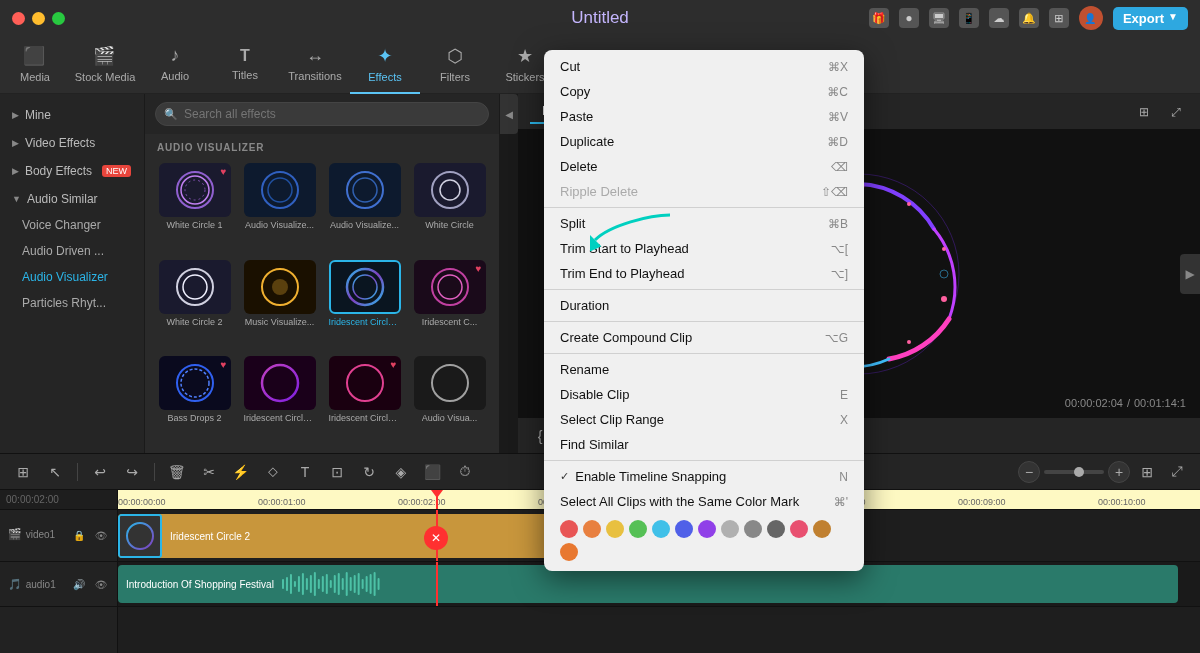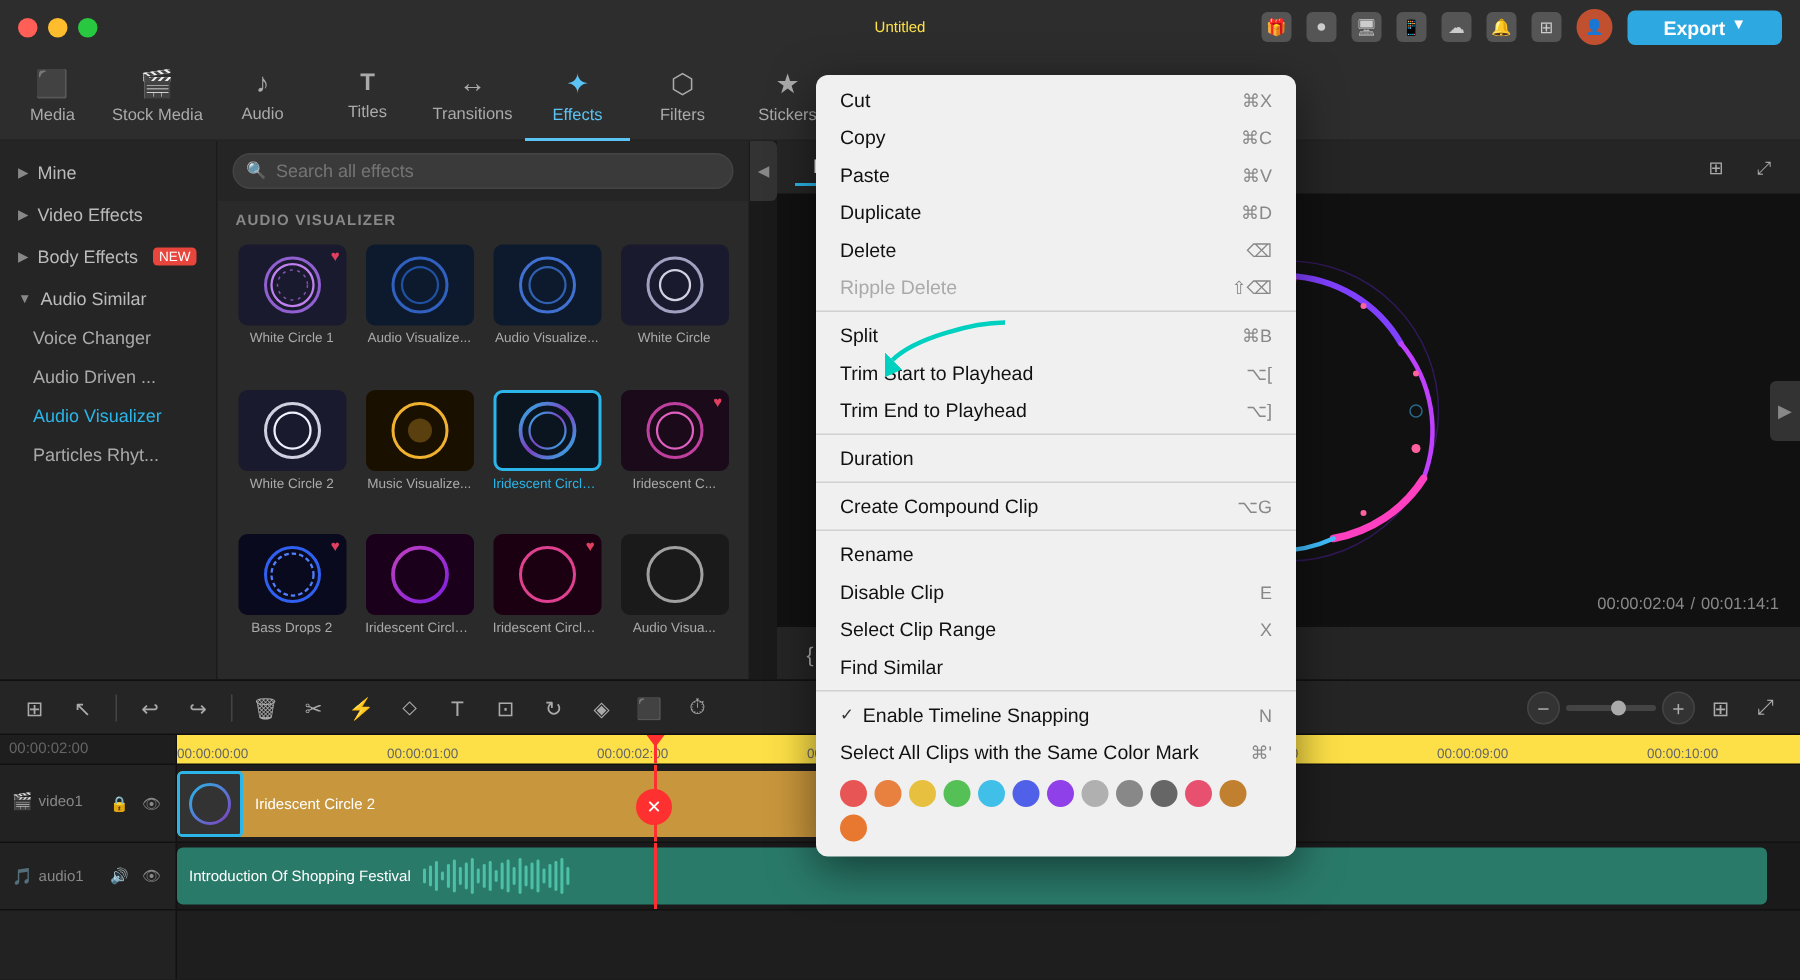--- a/index.html
+++ b/index.html
@@ -5,24 +5,24 @@
     * { margin: 0; padding: 0; box-sizing: border-box; }
     body { width: 1200px; height: 653px; overflow: hidden; background: #1a1a1a; font-family: -apple-system, BlinkMacSystemFont, 'Helvetica Neue', sans-serif; color: #fff; font-size: 12px; }
 
     
     #titlebar { height: 36px; background: #2d2d2d; display: flex; align-items: center; justify-content: space-between; padding: 0 12px; -webkit-app-region: drag; }
     .traffic-lights { display: flex; gap: 7px; align-items: center; }
     .tl { width: 13px; height: 13px; border-radius: 50%; }
     .tl-red { background: #ff5f57; }
     .tl-yellow { background: #ffbd2e; }
     .tl-green { background: #28c940; }
-    #app-title { color: #fde047; font-size: 10px; position: absolute; left: 50%; transform: translateX(-50%); }
+    #app-title { color: #c4b5fd; font-size: 17px; position: absolute; left: 50%; transform: translateX(-50%); }
     .titlebar-right { display: flex; align-items: center; gap: 10px; }
     .tb-icon { width: 20px; height: 20px; background: #555; border-radius: 4px; display: flex; align-items: center; justify-content: center; font-size: 11px; color: #ccc; cursor: pointer; }
-    .export-btn { background: #2ea8e0; color: #fff; border: none; border-radius: 5px; padding: 4px 24px; font-size: 13px; font-weight: 600; cursor: pointer; display: flex; gap: 4px; }
+    .export-btn { background: #2ea8e0; color: #fff; border: none; border-radius: 5px; padding: 4px 10px; font-size: 13px; font-weight: 600; cursor: pointer; display: flex; gap: 4px; }
     .export-arrow { font-size: 10px; }
     .tool-item { display: flex; flex-direction: column; align-items: center; justify-content: center; width: 70px; height: 58px; cursor: pointer; color: #aaa; font-size: 11px; gap: 4px; border-bottom: 2px solid transparent; }
     .tool-item.active { color: #5bc4f5; border-bottom: 2px solid #5bc4f5; }
     .tool-icon { font-size: 18px; }
 
     
     #sidebar { width: 145px; background: #252525; height: calc(653px - 36px - 58px - 155px); overflow-y: auto; padding: 8px 0; border-right: 1px solid #1a1a1a; flex-shrink: 0; }
     .sidebar-group { margin-bottom: 2px; }
     .sidebar-group-header { display: flex; align-items: center; gap: 6px; padding: 6px 12px; color: #bbb; font-size: 12px; font-weight: 500; cursor: pointer; }
     .sidebar-group-header .arrow { font-size: 9px; color: #888; }
@@ -571,21 +571,21 @@
             <span>audio1</span>
           </div>
         </span>
         <div class="track-icon-btn">🔊</div>
         <div class="track-icon-btn">👁</div>
       </div>
     </div>
 
     <div id="timeline-tracks" style="flex:1;position:relative;overflow-x:hidden;">
 
-      <div class="ruler" style="position:relative;background:#fde047;height:20px;border-bottom:1px solid #111;">
+      <div class="ruler" style="position:relative;background:#fef9c3;height:20px;border-bottom:1px solid #111;">
         <span class="ruler-mark" style="left:0px;">00:00:00:00</span>
         <span class="ruler-mark" style="left:140px;">00:00:01:00</span>
         <span class="ruler-mark" style="left:280px;">00:00:02:00</span>
         <span class="ruler-mark" style="left:420px;">00:00:03:00</span>
         <span class="ruler-mark" style="left:560px;">00:00:04:00</span>
 
         <span class="ruler-mark" style="left:700px;">00:00:08:00</span>
         <span class="ruler-mark" style="left:840px;">00:00:09:00</span>
         <span class="ruler-mark" style="left:980px;">00:00:10:00</span>
 

